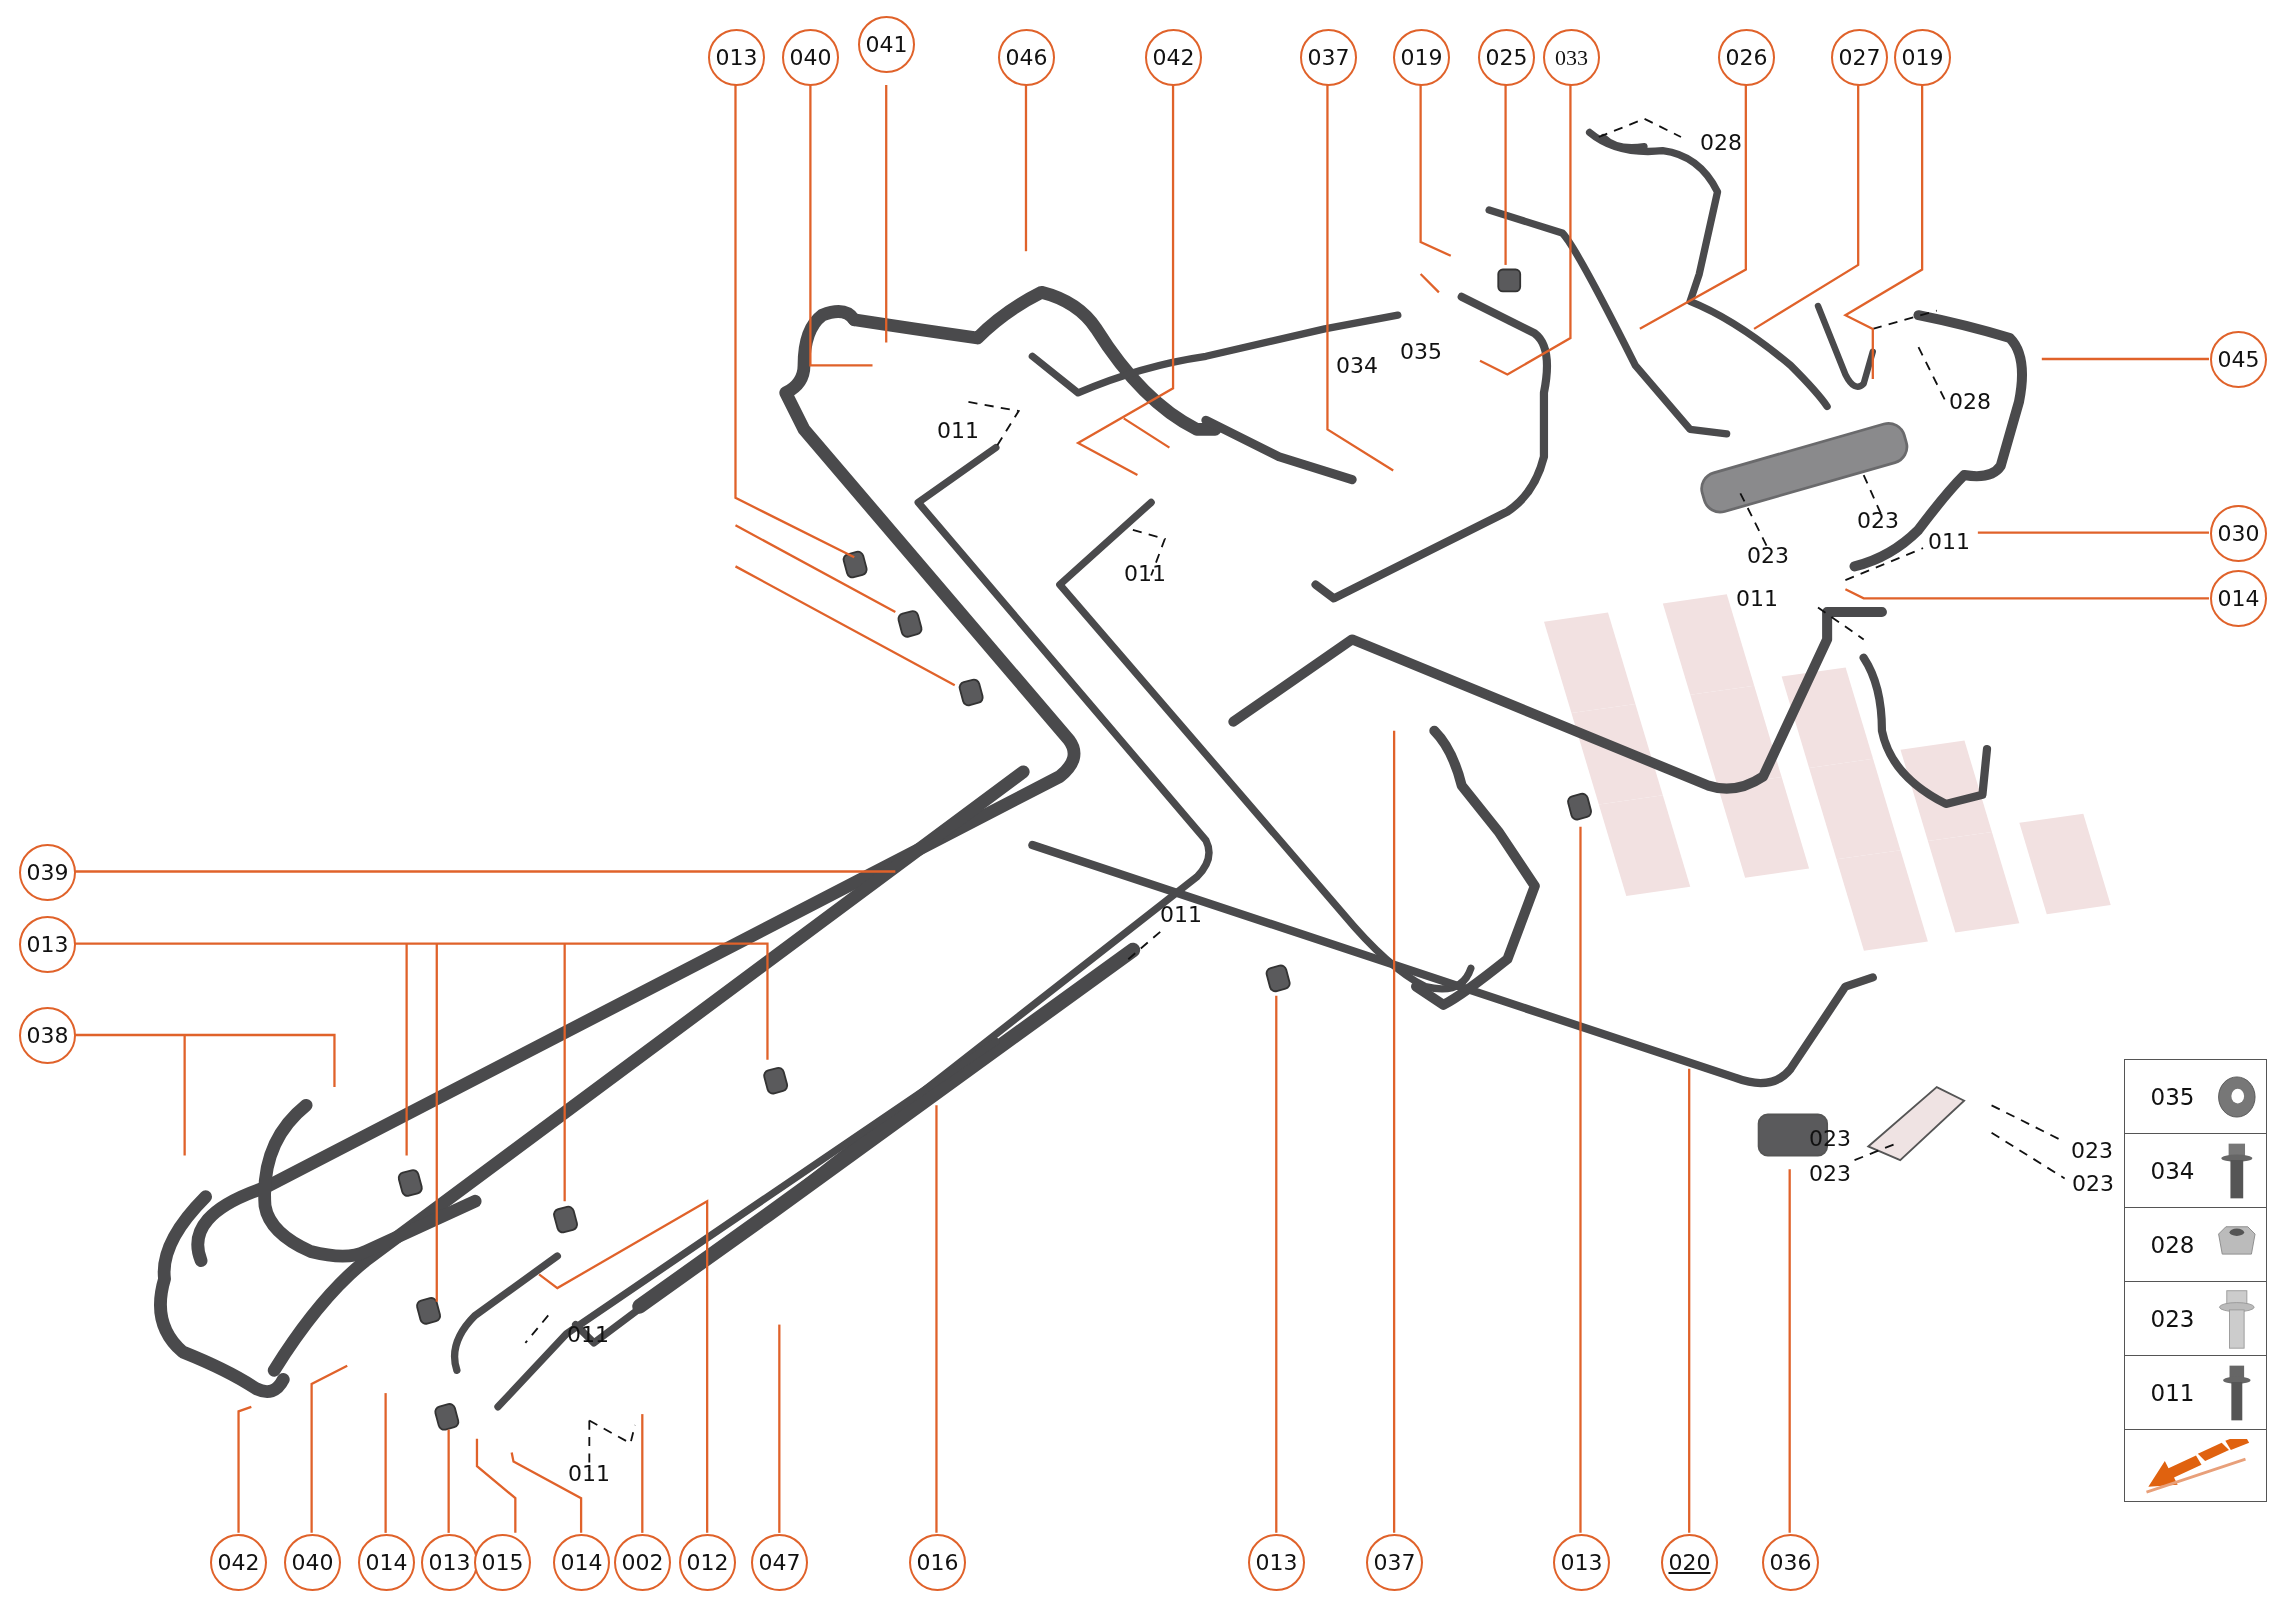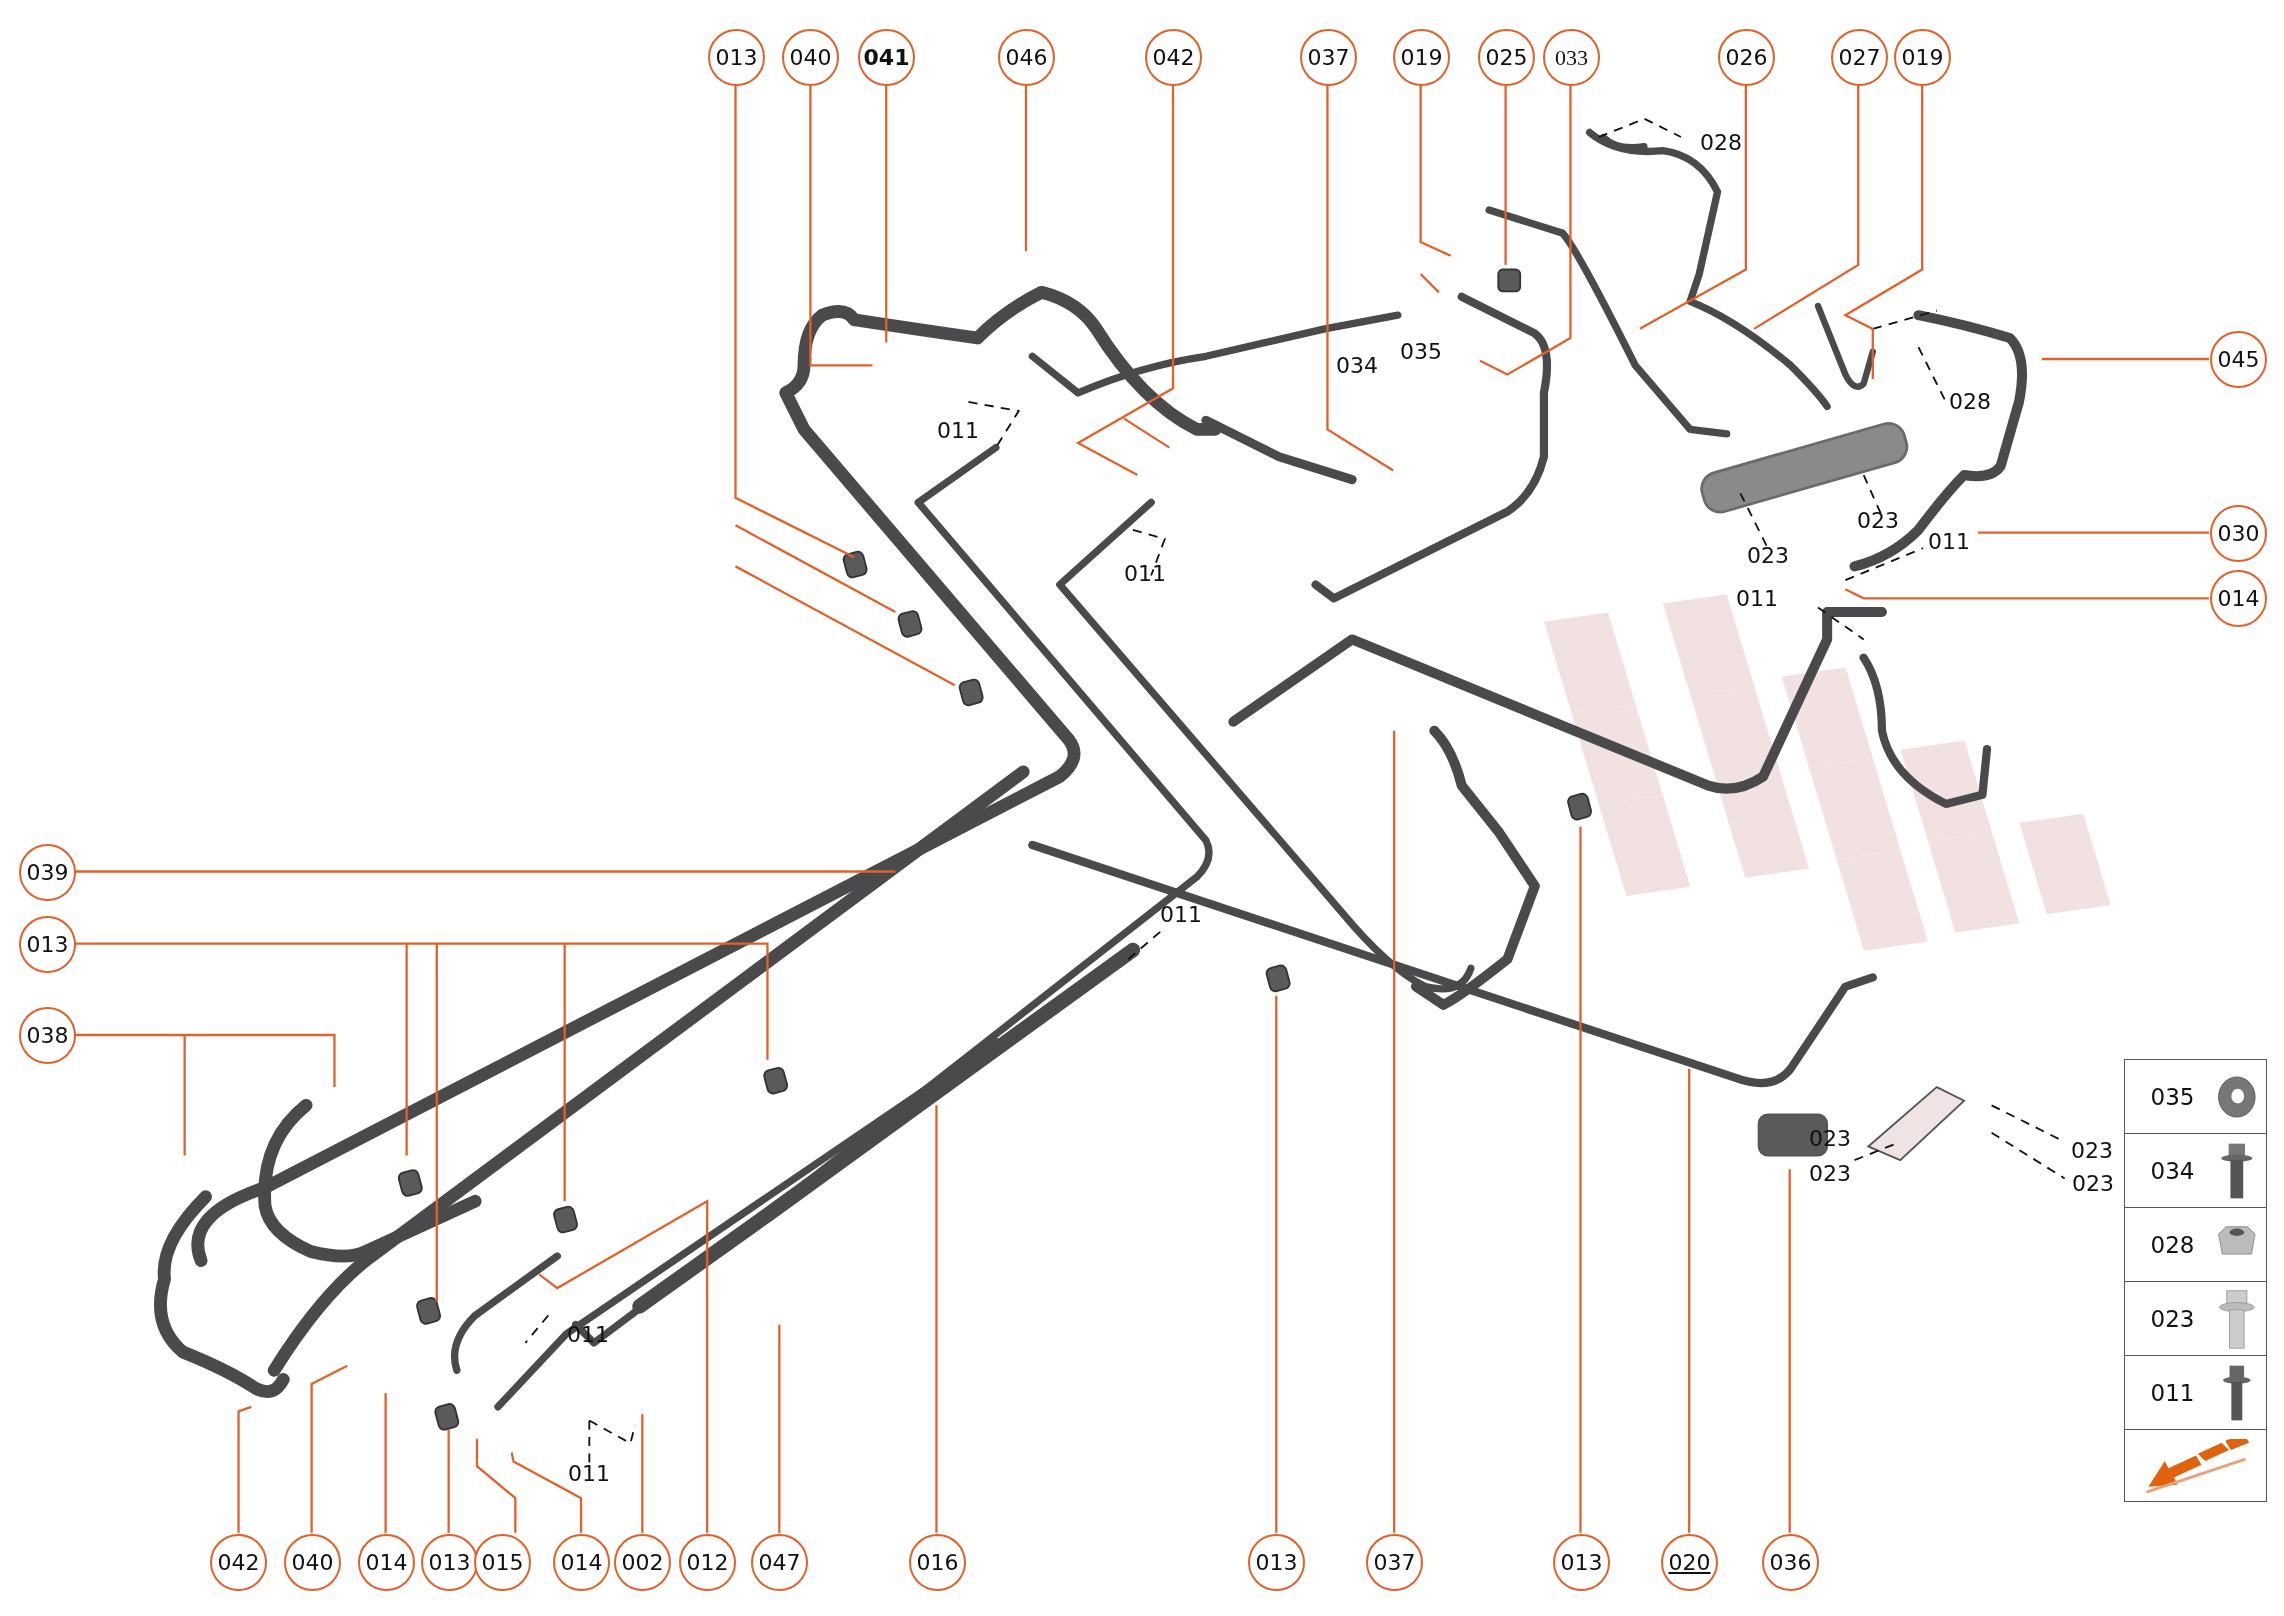--- a/index.html
+++ b/index.html
@@ -145,21 +145,21 @@
       <path d="M1526,1678 L1526,800"></path>
       <path d="M1730,1678 L1730,905"></path>
       <path d="M1849,1678 L1849,1170"></path>
       <path d="M1959,1678 L1959,1280"></path>
     </g>
   </svg>
 
   <div id="callouts">
       <div class="callout" style="left: 736px; top: 57px;">013</div>
       <div class="callout" style="left: 810px; top: 57px;">040</div>
-      <div class="callout" style="left: 886px; top: 57px; font-weight: bold;">041</div>
+      <div class="callout" style="left: 886px; top: 44px;">041</div>
       <div class="callout" style="left: 1026px; top: 57px;">046</div>
       <div class="callout" style="left: 1173px; top: 57px;">042</div>
       <div class="callout" style="left: 1328px; top: 57px;">037</div>
       <div class="callout" style="left: 1421px; top: 57px;">019</div>
       <div class="callout" style="left: 1506px; top: 57px;">025</div>
       <div class="callout" style="left: 1571px; top: 57px; font-family: Liberation Serif, serif;">033</div>
       <div class="callout" style="left: 1746px; top: 57px;">026</div>
       <div class="callout" style="left: 1859px; top: 57px;">027</div>
       <div class="callout" style="left: 1922px; top: 57px;">019</div>
       <div class="callout" style="left: 238px; top: 1562px;">042</div>

